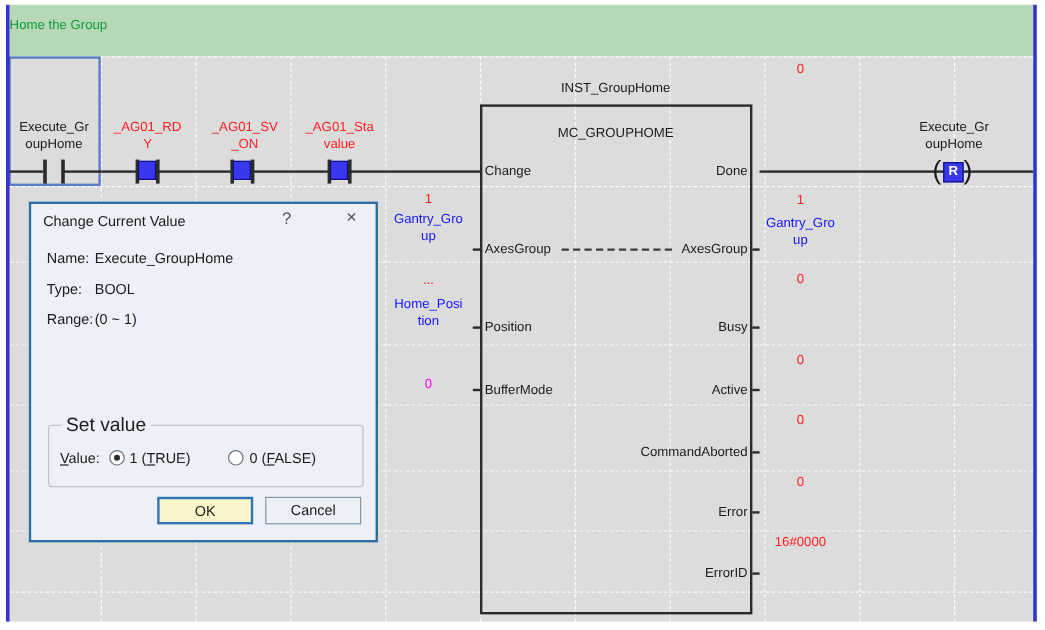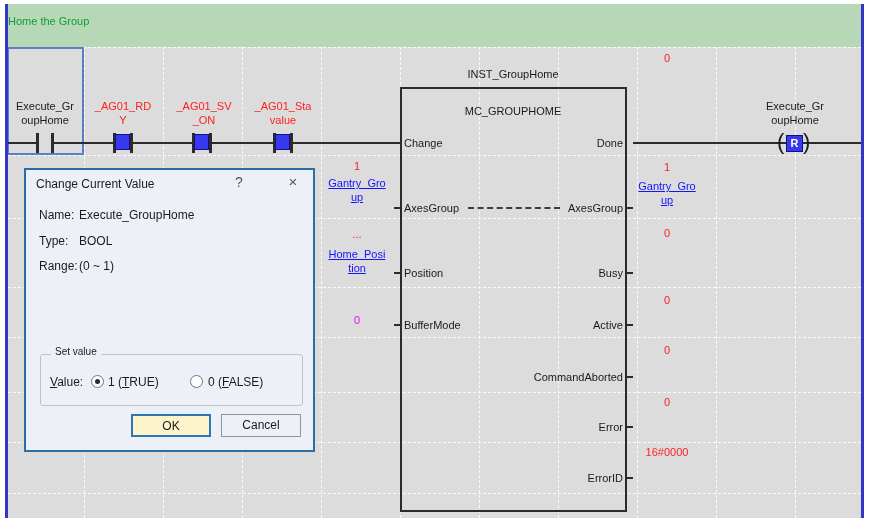--- a/index.html
+++ b/index.html
@@ -8,21 +8,21 @@
   .abs{position:absolute;}
   
   #green-band{left:8px;top:4px;width:853px;height:43px;background:#b7d8b7;}
   #gray-field{left:8px;top:47px;width:853px;height:471px;background:#dcdcdc;}
   .rail{top:4px;width:3px;height:514px;background:#3434c8;z-index:4;}
   .gv{top:47px;height:471px;width:0;border-left:1px dashed #fafafa;z-index:1;}
   .gh{left:8px;width:853px;height:0;border-top:1px dashed #fafafa;z-index:1;}
   #rung-comment{left:8px;top:15px;font-size:11px;color:#129a3a;z-index:2;}
   
   .lbl{font-size:11px;line-height:14px;text-align:center;white-space:pre-line;z-index:3;color:#1a1a1a;}
-  .red{color:#ff2020;} .blue{color:#1414ff;text-decoration:underline;} .mag{color:#ff00ff;}
+  .red{color:#ff2020;} .blue{color:#1414ff;} .mag{color:#ff00ff;}
   .wire{height:2px;background:#2b2b2b;top:142px;z-index:2;}
   .bar{width:3px;height:20px;background:#2b2b2b;top:133px;z-index:3;}
   .sq{width:15px;height:16px;background:#3838f0;border:1px solid #101080;top:134px;z-index:3;box-sizing:border-box;}
   .tick{width:6px;height:2px;background:#2b2b2b;z-index:2;}
   #sel-rect{left:7px;top:47px;width:77px;height:108px;border:2px solid #5b7fc4;box-sizing:border-box;z-index:2;}
   #fb-box{left:400px;top:87px;width:227px;height:425px;border:2px solid #2b2b2b;box-sizing:border-box;z-index:2;background:transparent;}
   .pin-in{left:404px;width:110px;font-size:11px;line-height:14px;color:#1a1a1a;text-align:left;z-index:3;}
   .pin-out{left:470px;width:153px;font-size:11px;line-height:14px;color:#1a1a1a;text-align:right;z-index:3;}
   #axes-dash{left:468px;top:207px;width:92px;height:0;border-top:2px dashed #3c3c3c;z-index:3;}
   .wl{left:322px;width:70px;} .wr{left:632px;width:70px;}
@@ -31,21 +31,21 @@
            color:#ffffff;font-size:11px;font-weight:bold;text-align:center;line-height:15px;z-index:3;}
   
   #dlg{left:24px;top:168px;width:291px;height:284px;background:#edf1f7;border:2px solid #2e6da4;
        box-sizing:border-box;z-index:10;font-size:12px;color:#1b1b1b;}
   #dlg-title{left:10px;top:7px;font-size:12px;color:#1b1b1b;}
   #dlg-help{left:200px;top:4px;width:26px;height:18px;text-align:center;font-size:14px;color:#555;}
   #dlg-close{left:252px;top:3px;width:30px;height:18px;text-align:center;font-size:15px;color:#555;}
   .dlg-row{left:13px;font-size:12px;}
   .dlg-lab{display:inline-block;width:40px;}
   #grp{left:14px;top:184px;width:263px;height:52px;border:1px solid #bcc5ce;border-radius:3px;box-sizing:border-box;}
-  #grp-label{left:10px;top:-9px;background:#edf1f7;padding:0 4px;font-size:10px;}
+  #grp-label{left:10px;top:-9px;background:#edf1f7;padding:0 4px;font-size:16px;}
   .radio{width:13px;height:13px;border:1px solid #6b7785;border-radius:50%;background:#ffffff;box-sizing:border-box;top:20px;}
   .radio .dot{position:absolute;left:3px;top:3px;width:5px;height:5px;border-radius:50%;background:#2b2b2b;}
   .rlabel{top:20px;font-size:12px;}
   .btn{top:244px;height:23px;box-sizing:border-box;text-align:center;font-size:12px;line-height:20px;}
   #btn-forced{left:16px;width:81px;background:#edf1f7;border:1px solid #a9b4c2;color:#9aa1a8;}
   #btn-ok{left:105px;width:80px;background:#fcf5cb;border:2px solid #2e75b6;color:#1a1a1a;}
   #btn-cancel{left:195px;width:80px;background:#edf1f7;border:1px solid #8496a8;color:#1a1a1a;}
   .u{text-decoration:underline;}
 </style>
 </head>

